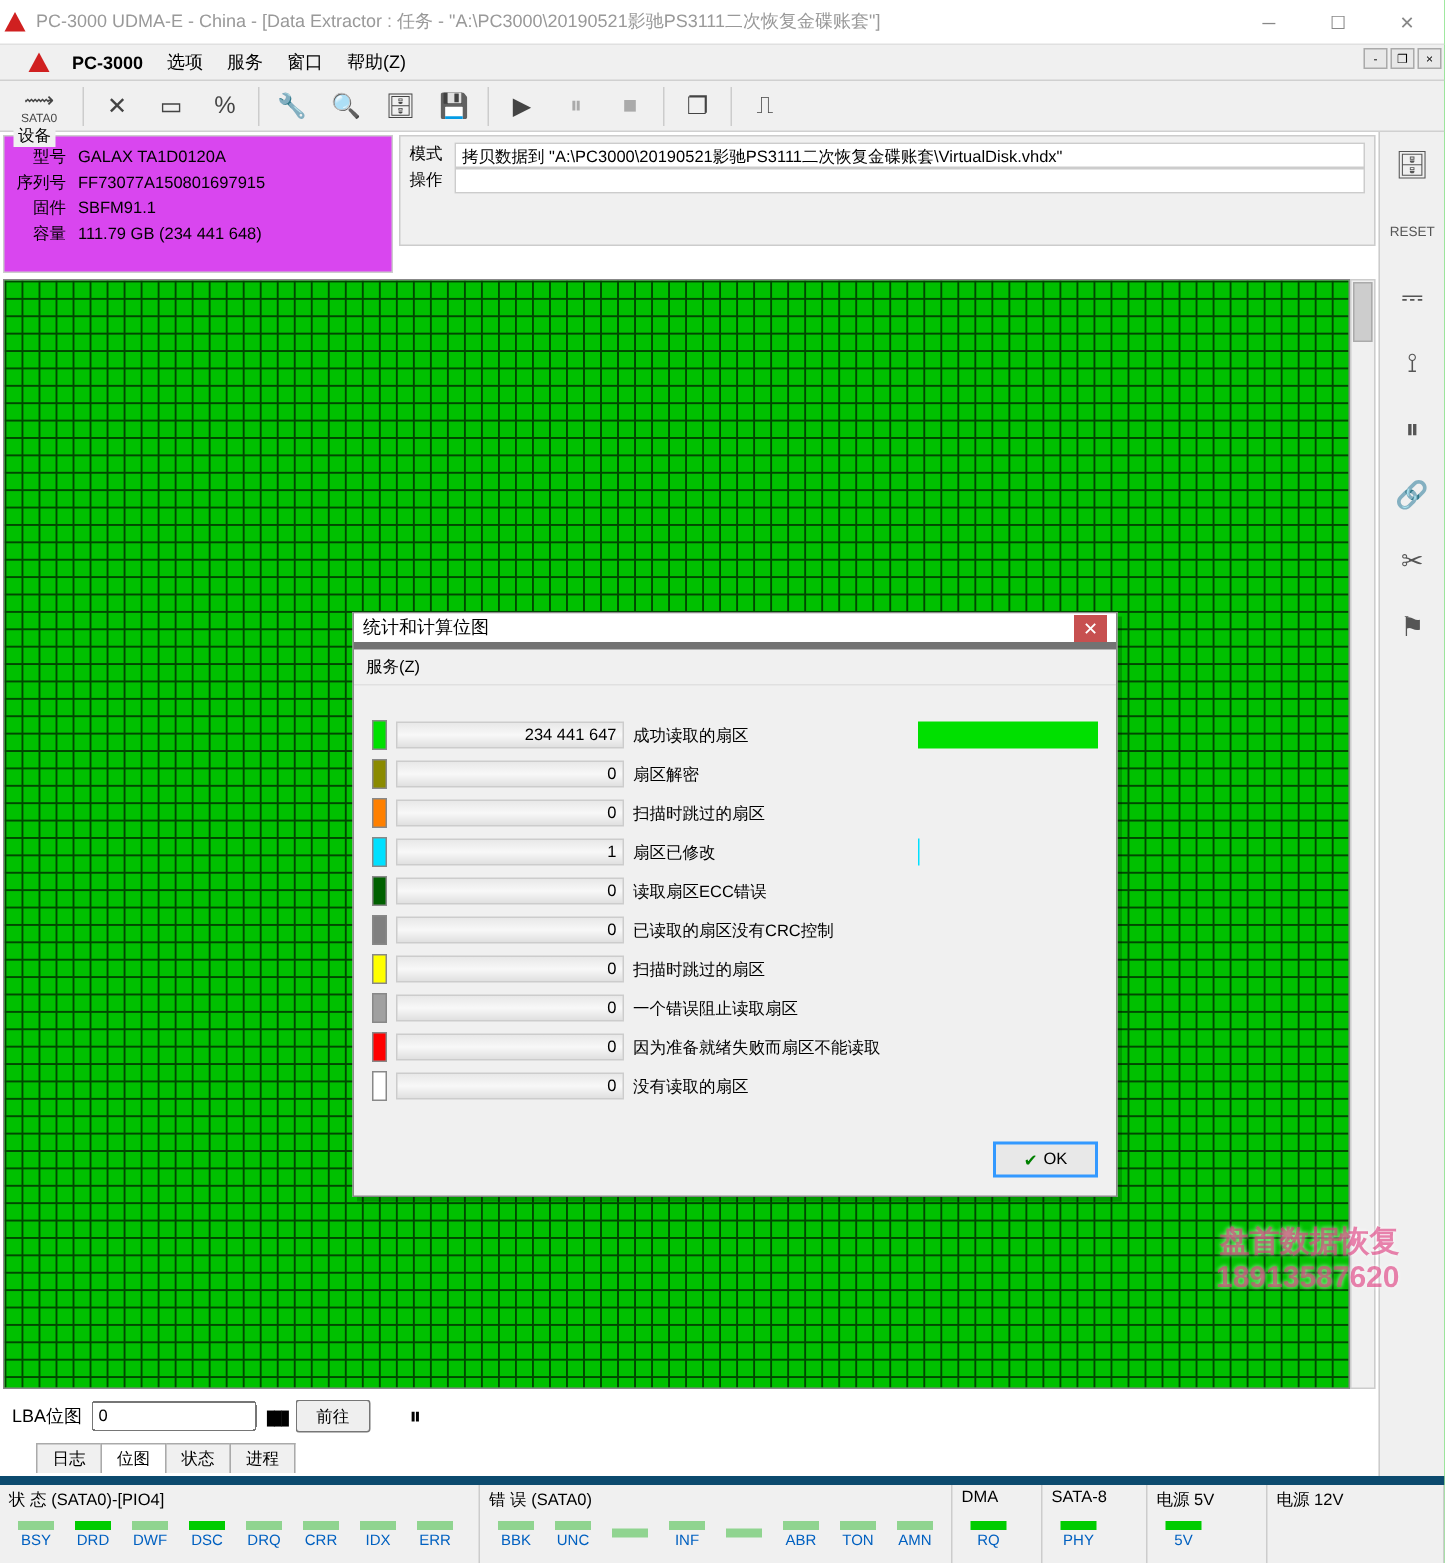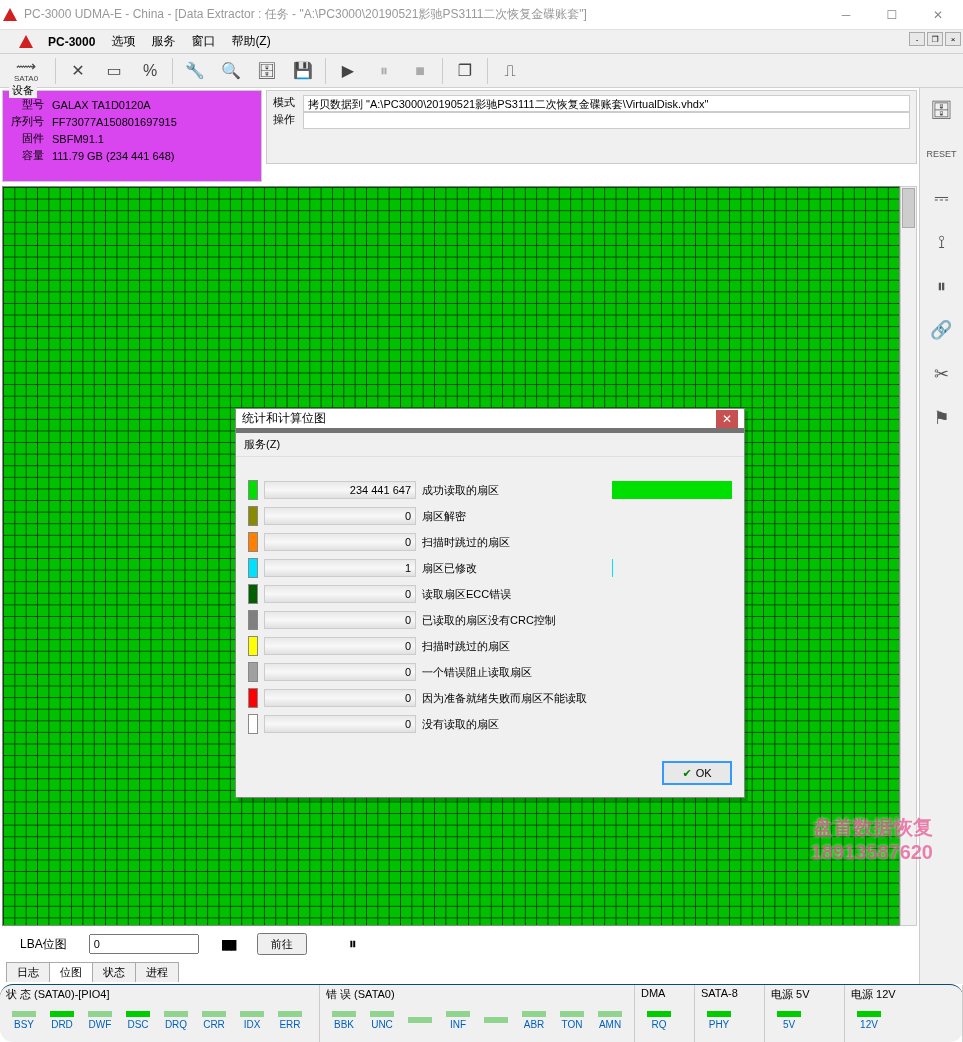--- a/index.html
+++ b/index.html
@@ -31,30 +31,30 @@
 .modepanel .val { border: 1px solid #ccc; background: #fff; flex:1; padding: 1px 4px; height: 17px; }
 .mapwrap { flex: 1; position: relative; margin: 2px; display: flex; }
 .sectormap { flex:1; background: #00c000; border: 1px solid #888; position: relative; overflow: hidden;
   background-image:
     linear-gradient(#004800 1px, transparent 1px),
     linear-gradient(90deg, #004800 1px, transparent 1px);
   background-size: 11.35px 11.6px;
 }
 .sectormap-scroll { width: 17px; background: #f0f0f0; border: 1px solid #ccc; position: relative; }
 .sectormap-scroll .thumb { position:absolute; left:1px; right:1px; top:1px; height: 40px; background:#cdcdcd; border:1px solid #aaa;}
-.lbarow { display: flex; align-items: center; gap: 22px; padding: 4px 8px; height: 32px; margin-left: 12px; }
+.lbarow { display: flex; align-items: center; gap: 6px; padding: 4px 8px; height: 32px; }
 .lbarow input { width: 110px; height: 20px; font-size:11px; padding: 1px 3px;}
 .lbarow .bars { font-size: 14px; letter-spacing: -3px; }
 .lbarow button { height: 22px; padding: 0 12px; font-size: 11px;}
-.btabs { display: flex; padding: 2px 6px; gap: 0; height: 24px; }
+.btabs { display: flex; padding: 2px 24px; gap: 0; height: 24px; }
 .btab { padding: 2px 10px; border: 1px solid #aaa; background: #f0f0f0; font-size:11px; cursor:pointer; border-bottom: none; margin-right:-1px;}
 .btab.active { background: #fff; position:relative; z-index:2;}
 .rightbar { width: 44px; background: #f0f0f0; border-left: 1px solid #ccc; display: flex; flex-direction: column; align-items: center; padding-top: 6px; gap: 12px; }
 .rightbar .rbtn { width: 32px; height: 32px; display:flex; align-items:center; justify-content:center; cursor:pointer; font-size:18px; color:#555;}
-.statusbar { height: 58px; border-top: 1px solid #0c4a6e; background: #f0f0f0; display: flex; font-size: 11px; border-radius: 13px; }
+.statusbar { height: 58px; border-top: 6px solid #0c4a6e; background: #f0f0f0; display: flex; font-size: 11px; }
 .sgroup { border-right: 1px solid #ccc; padding: 2px 6px; display:flex; flex-direction:column;}
 .sgroup .ghdr { height: 14px; }
 .sgroup .leds { display: flex; gap: 2px; flex: 1; align-items: center;}
 .led { display:flex; flex-direction:column; align-items:center; width: 36px; gap:2px;}
 .led .light { width: 24px; height: 6px; background:#0c0; }
 .led .light.off { background: #0a0; opacity:.4;}
 .led .lbl { color: #0060c0; font-size: 10px;}
 .dialog { position: absolute; left: 235px; top: 320px; width: 510px; background: #f0f0f0; border: 1px solid #888; box-shadow: 3px 3px 0 rgba(0,0,0,.2); z-index: 100; }
 .dlgtitle { height: 24px; background: #fff; display:flex; align-items:center; padding: 0 6px; font-size:12px; border-bottom:5px solid #737373;}
 .dlgtitle .t { flex:1;}
@@ -393,20 +393,14 @@
     <div class="ghdr">电源 5V</div>
     <div class="leds" id="leds5">
         <div class="led">
           <div class="light "></div>
           <div class="lbl">5V</div>
         </div>
       </div>
   </div>
   <div class="sgroup" style="flex:1;">
     <div class="ghdr">电源 12V</div>
-    <div class="leds" id="leds6">
-        <div class="led">
-          <div class="light "></div>
-          <div class="lbl">12V</div>
-        </div>
-      </div>
   </div>
 </div>
 
 </body></html>

